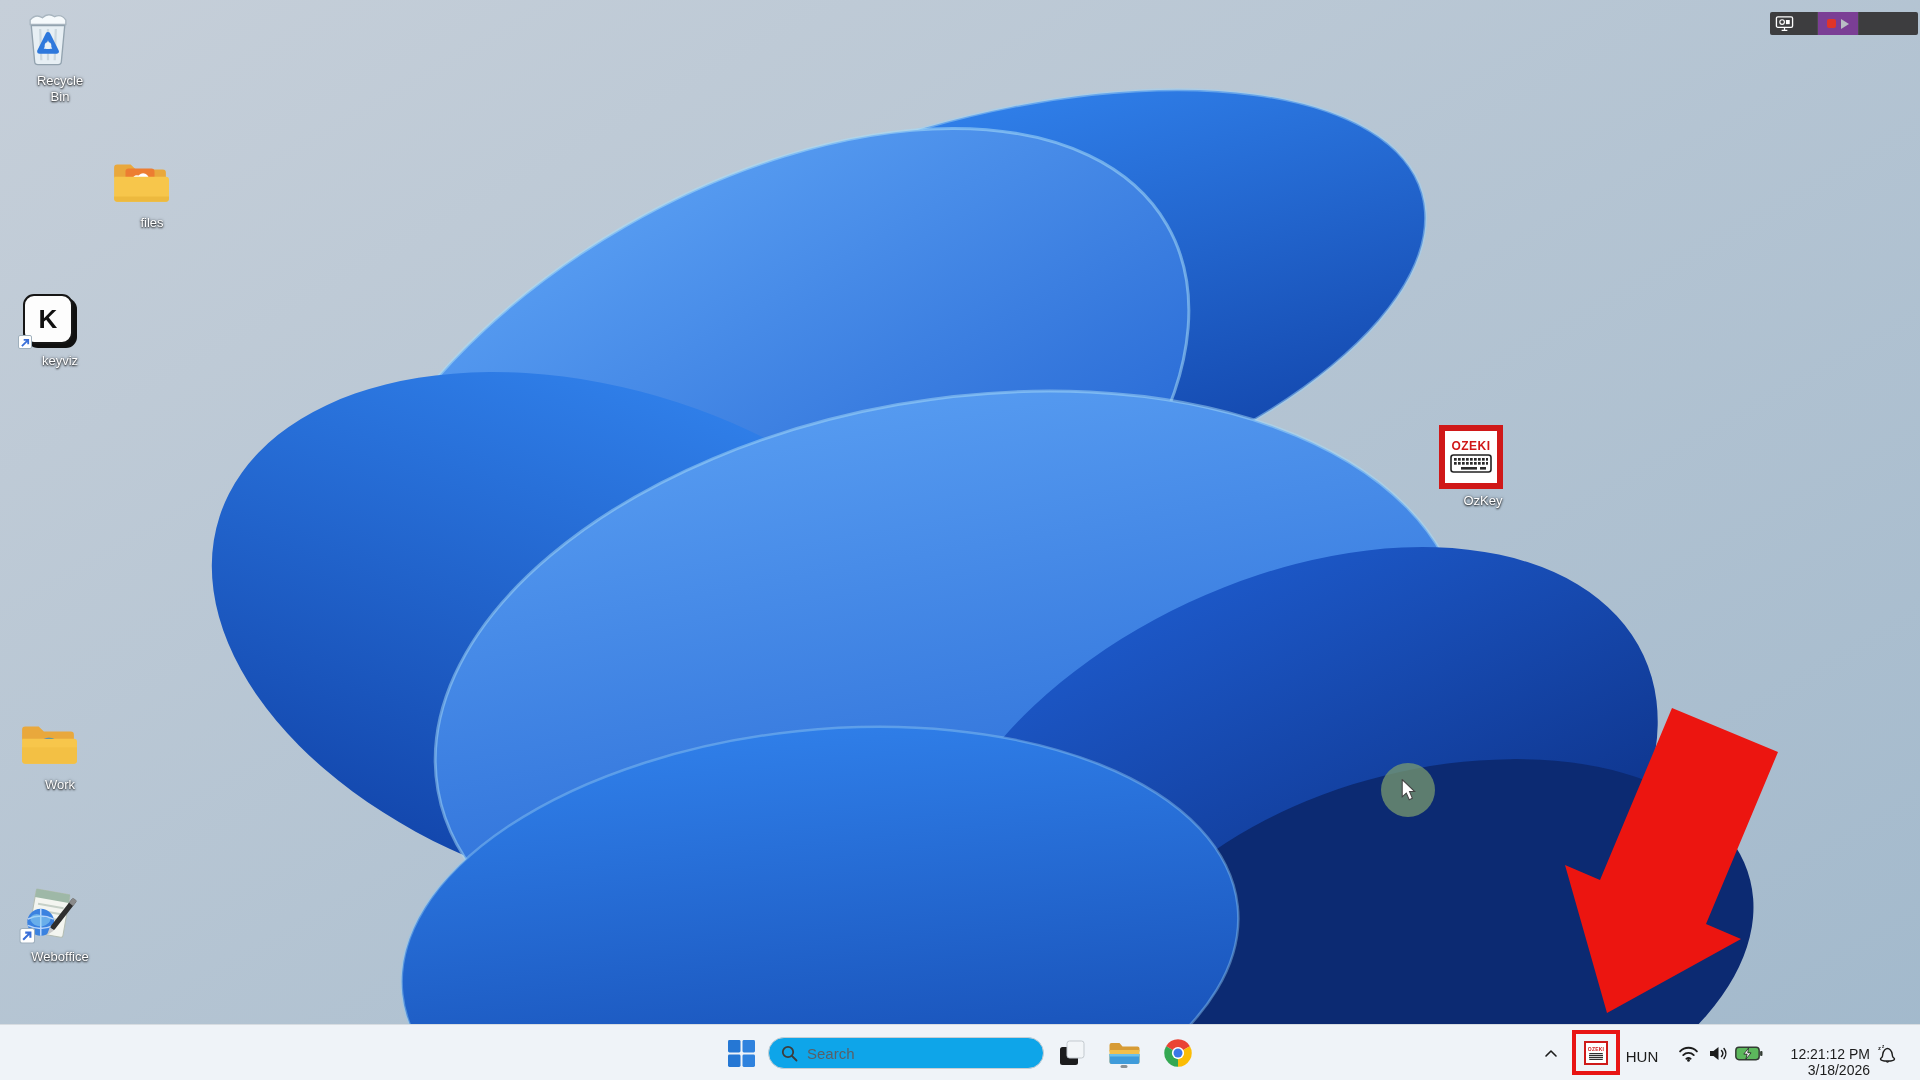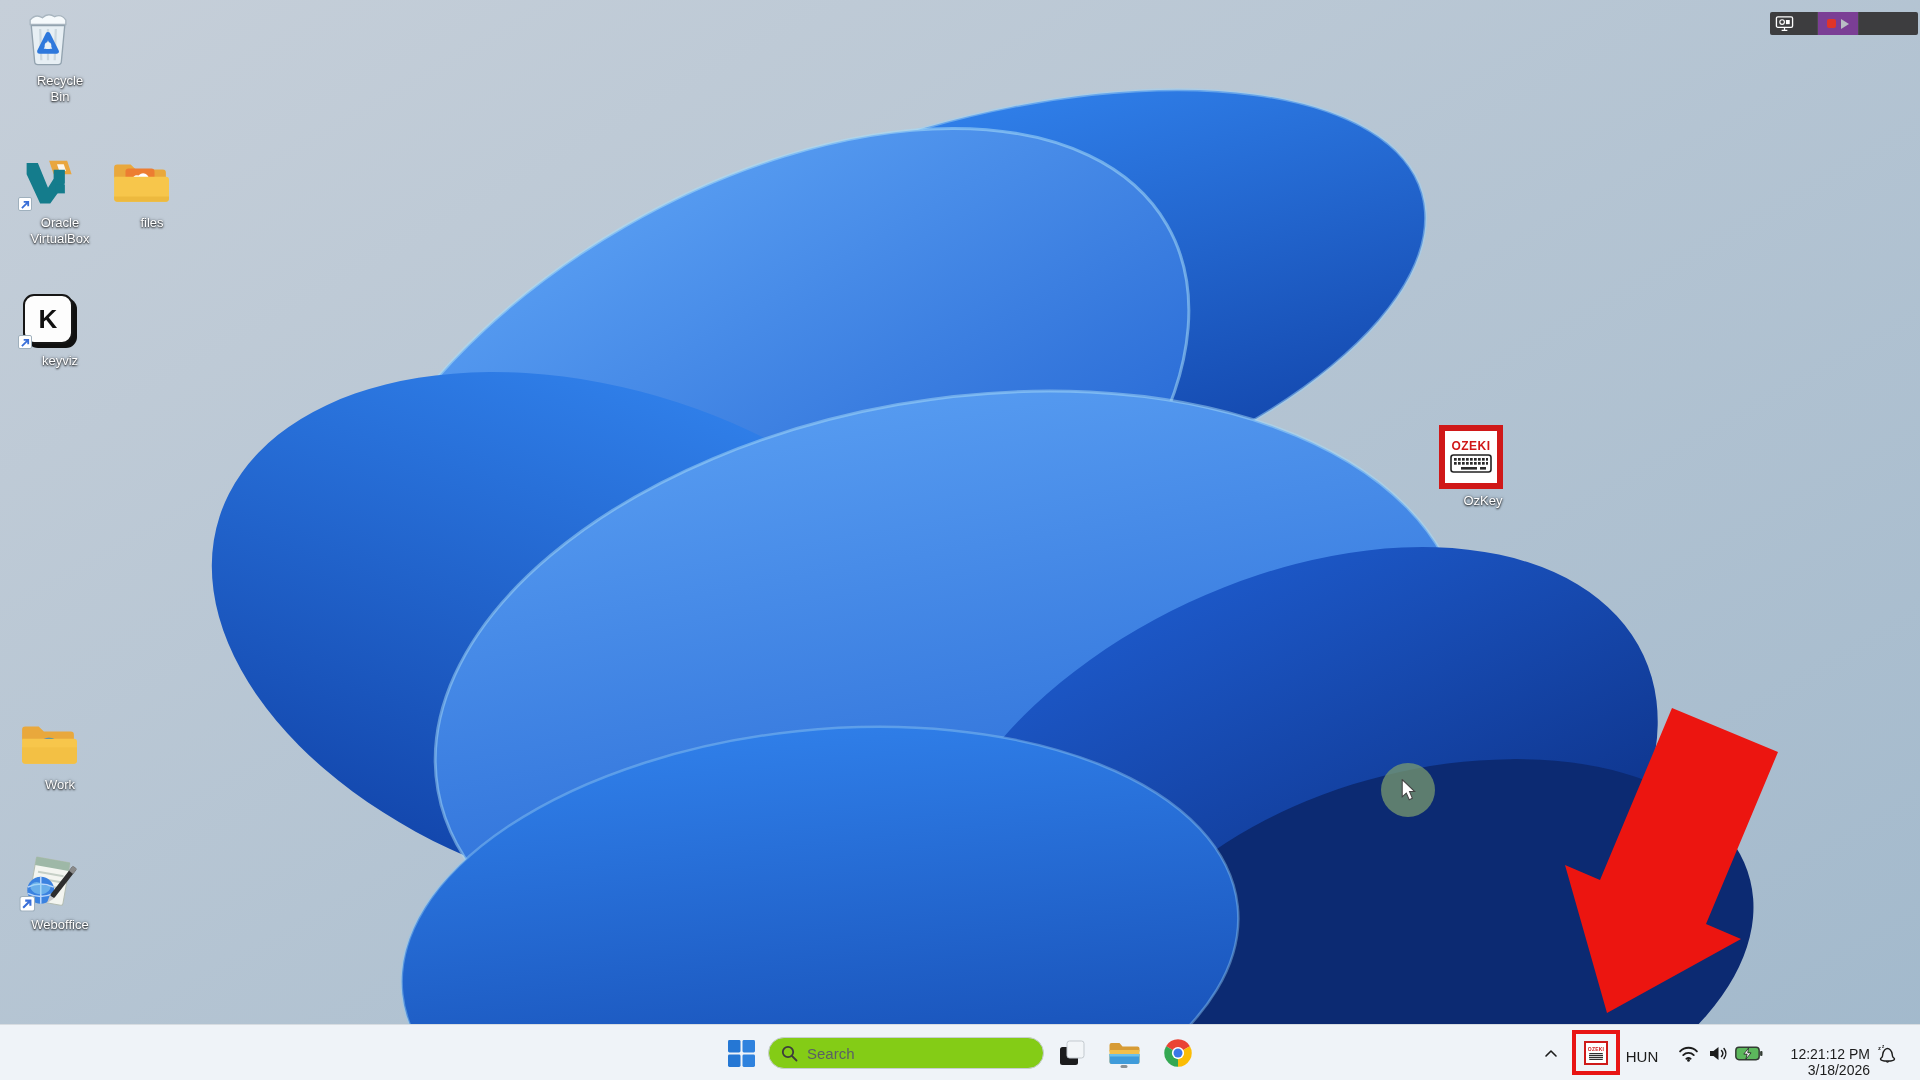--- a/index.html
+++ b/index.html
@@ -23,21 +23,21 @@
 
   .ozkey-box { width:64px; height:64px; background:#fff; border:6px solid #d01818; display:flex; flex-direction:column;
                align-items:center; justify-content:center; gap:2px; }
   .ozkey-brand { color:#d01818; font-weight:bold; font-size:12px; letter-spacing:0.5px; line-height:1; }
 
   
   #taskbar { position:absolute; left:0; bottom:0; width:1920px; height:56px; background:#eff3f8;
              border-top:1px solid #d7dce1; z-index:5; }
   .tb-btn { position:absolute; top:10px; height:36px; display:flex; align-items:center; justify-content:center;
             border-radius:5px; }
-  #search-pill { position:absolute; left:768px; top:12px; width:276px; height:32px; background:#84cc16;
+  #search-pill { position:absolute; left:768px; top:12px; width:276px; height:32px; background:#0ea5e9;
                  border:1px solid #c7cdd3; border-radius:17px; display:flex; align-items:center; padding-left:12px; gap:9px; }
   #search-pill input { border:none; outline:none; background:transparent; font-size:15px; color:#333; width:210px;
                        font-family:"Liberation Sans", sans-serif; }
   #search-pill input::placeholder { color:#5a5f66; opacity:1; }
   .run-dot { position:absolute; bottom:3px; left:50%; transform:translateX(-50%); width:7px; height:3px;
              border-radius:2px; background:#8a9095; }
 
   
   .tray-item { position:absolute; display:flex; align-items:center; justify-content:center; color:#1c1c1c; }
   #tray-lang { font-size:15px; }
@@ -112,36 +112,20 @@
         <path d="M8 14 L38 14 L35 46 Q35 49 32 49 L14 49 Q11 49 11 46 Z" fill="#e9f0f5" fill-opacity="0.95" stroke="#93a3af" stroke-width="1.2"></path>
         <path d="M16 17 L17 45 M23 17 L23 45 M30 17 L29 45" stroke="#ccd8df" stroke-width="2"></path>
         <path d="M23 22 L30.5 37 L15.5 37 Z" fill="none" stroke="#2e78dc" stroke-width="4.5" stroke-linejoin="round"></path>
         <circle cx="23" cy="32" r="3" fill="#e9f0f5"></circle>
       </svg>
     </div>
     <div class="dicon-label">Recycle Bin</div>
   </div>
 
 
-  <div class="dicon" style="left:2px; top:150px;">
-    <div class="dicon-img">
-      <svg width="54" height="54" viewBox="0 0 48 48">
-        <polygon points="25,6 41,6 45,18 29,18" fill="#e9a63f"></polygon>
-        <polygon points="32,9 38,9 40,15 34,15" fill="#ffffff" opacity="0.9"></polygon>
-        <path d="M5 8 h10 l9 22 5-8 v-8 h10 v12 L26 44 h-9 L5 18 Z" fill="#147c8c"></path>
-        <rect x="31" y="27" width="8" height="8" fill="#147c8c"></rect>
-      </svg>
-      <span class="shortcut-badge">
-        <svg width="9" height="9" viewBox="0 0 10 10">
-            <path d="M1 9 L8 2 M3 2 h5 v5" stroke="#3a6fd8" stroke-width="2" fill="none"></path>
-          </svg>
-      </span>
-    </div>
-    <div class="dicon-label">Oracle VirtualBox</div>
-  </div>
 
   <div class="dicon" style="left:94px; top:150px;">
     <div class="dicon-img">
       <svg width="58" height="48" viewBox="0 0 56 46">
         <path d="M3 10 q0-3 3-3 h13 l5 5 h26 q3 0 3 3 v5 H3 Z" fill="#e9a83c"></path>
         <rect x="14" y="11" width="28" height="21" rx="3" fill="#ed7d31"></rect>
         <circle cx="25" cy="22" r="4.5" fill="#fff"></circle>
           <circle cx="31" cy="21" r="5.5" fill="#fff"></circle>
         <rect x="21" y="21" width="15" height="6" rx="3" fill="#fff"></rect>
         <path d="M3 19 h50 q3 0 3 3 v18 q0 3 -3 3 H6 q-3 0 -3 -3 Z" fill="#f7c64b"></path>
@@ -169,21 +153,21 @@
         <path d="M3 10 q0-3 3-3 h13 l5 5 h26 q3 0 3 3 v5 H3 Z" fill="#e9a83c"></path>
         <path d="M17 30 A12 12 0 0 1 41 30 L33.5 30 A4.8 4.8 0 0 0 24.5 30 Z" fill="#2f7fd8"></path>
         <path d="M29 18.5 A12 12 0 0 1 41 30 L33.5 30 A4.8 4.8 0 0 0 29 25.5 Z" fill="#2aa198"></path>
         <path d="M3 19 h50 q3 0 3 3 v18 q0 3 -3 3 H6 q-3 0 -3 -3 Z" fill="#f7c64b"></path>
         <path d="M3 27 h53 v13 q0 3 -3 3 H6 q-3 0 -3 -3 Z" fill="#f3c044"></path>
       </svg>
     </div>
     <div class="dicon-label">Work</div>
   </div>
 
-  <div class="dicon" style="left:2px; top:852px;">
+  <div class="dicon" style="left:2px; top:884px;">
     <div class="dicon-img">
       <svg width="58" height="58" viewBox="0 0 56 56">
         <g transform="rotate(10 28 26)">
           <rect x="13" y="5" width="33" height="42" rx="2" fill="#f3f5f0" stroke="#b4bdb3" stroke-width="1"></rect>
           <rect x="13" y="5" width="33" height="8" fill="#9eb8a7"></rect>
           <path d="M17 19 h25 M17 25 h25 M17 31 h25" stroke="#c6d0c7" stroke-width="2"></path>
         </g>
         <circle cx="21" cy="35" r="13" fill="#3b82e0"></circle>
         <path d="M8.5 32 q12 -6 25 0 M8.5 38 q12 6 25 0 M21 22 v26" stroke="#cfe4ff" stroke-width="1.5" fill="none" opacity="0.85"></path>
         <path d="M12 29 q5 -4 10 0 q5 3 9 1 q-1 8 -9 9 q-8 0 -11 -6 z" fill="#8fd4f2" opacity="0.55"></path>

